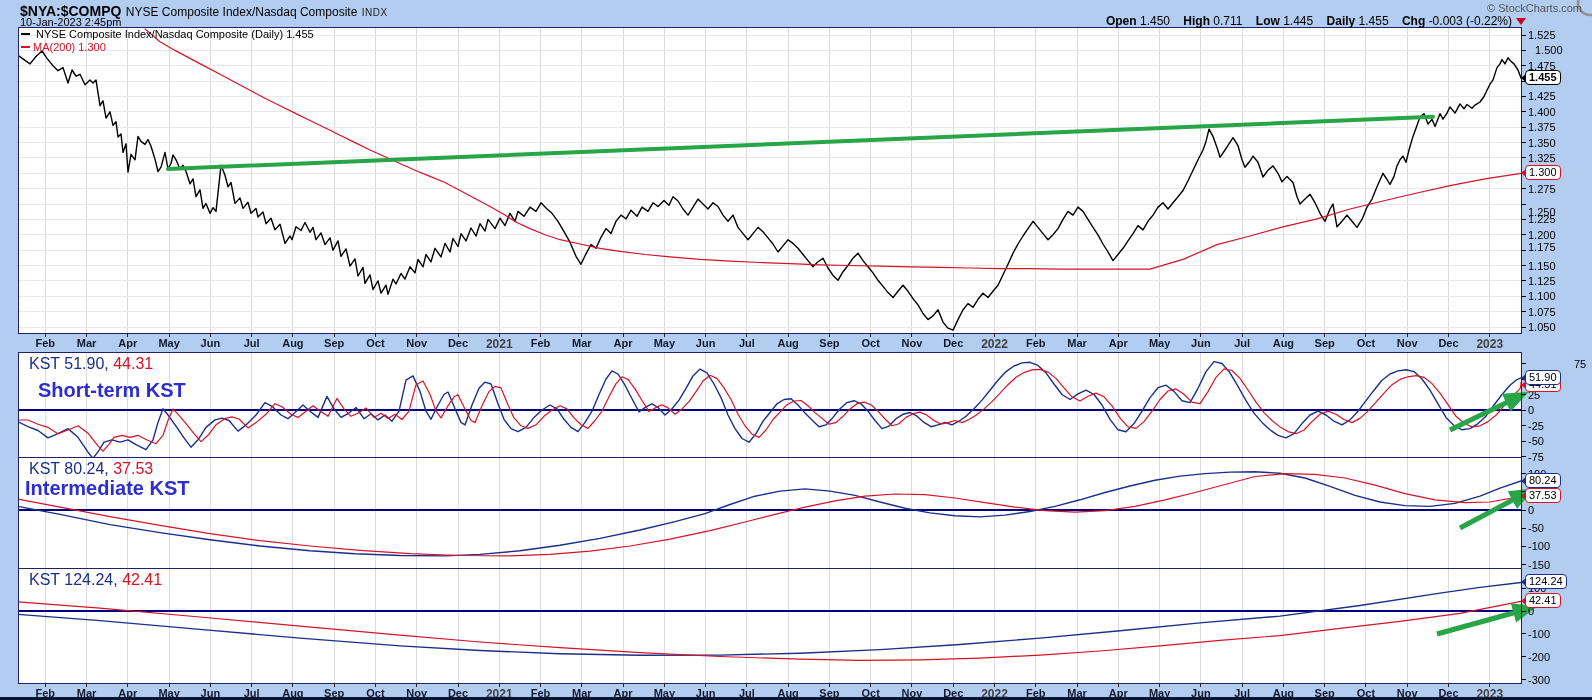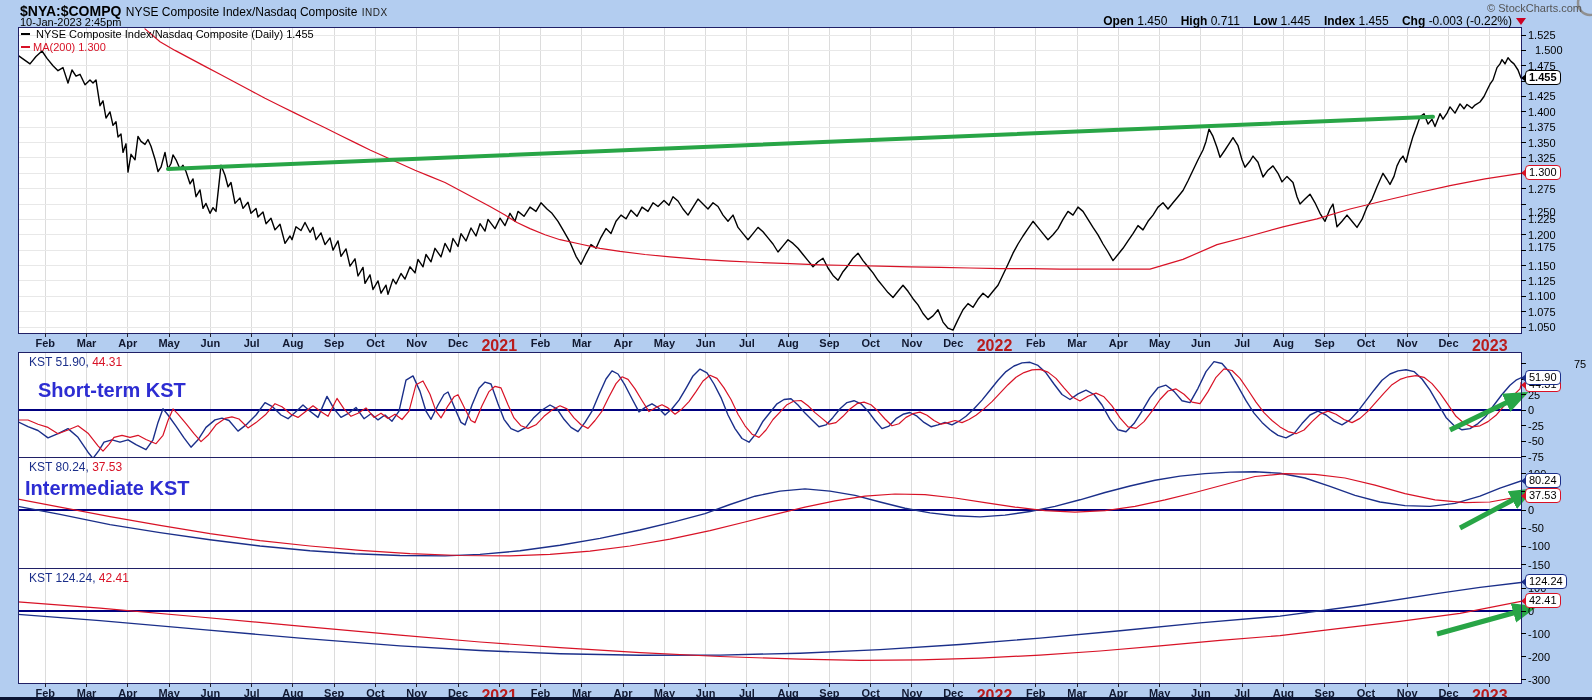--- a/index.html
+++ b/index.html
@@ -11,27 +11,27 @@
   .hdr-name{font-size:12px;color:#000;}
   .hdr-exch{font-size:10px;color:#222;letter-spacing:.5px;}
   .hdr-date{font-size:11px;color:#000;}
   .hdr-copy{font-size:11px;color:#555;}
   .ohlc{font-size:12px;color:#000;}
   .ohlc b{font-weight:bold;margin-left:10px;}
   .tri-down{display:inline-block;width:0;height:0;border-left:5px solid transparent;
             border-right:5px solid transparent;border-top:7px solid #cc0022;margin-left:4px;}
   .legend{font-size:11px;color:#000;}
   .legend .sw{display:inline-block;width:9px;height:2px;vertical-align:middle;margin-right:3px;position:relative;top:-1px;}
-  .kst-legend{font-size:12px;padding-left:8px;}
+  .kst-legend{font-size:16px;padding-left:8px;}
   .kst-navy{color:#1b2f8a;}
   .kst-red{color:#d81226;}
   .big-label{font-size:20px;font-weight:bold;color:#2d2dd2;}
   .axis-lab{position:absolute;font-size:11px;color:#000;line-height:12px;}
   .month-lab{position:absolute;transform:translateX(-50%);font-size:11px;font-weight:600;color:#101830;top:4px;}
-  .month-lab.yr{font-weight:800;font-size:16px;color:#b91c1c;}
+  .month-lab.yr{font-weight:800;font-size:12px;color:#404040;}
   .strip{position:absolute;left:0;width:1592px;height:19px;}
   .callout{position:absolute;background:#fff;border:1px solid #000;font-size:11px;color:#000;
            padding:0 3px;line-height:13px;border-radius:4px;}
   .callout .notch{position:absolute;left:-5px;top:3px;width:0;height:0;
            border-top:4px solid transparent;border-bottom:4px solid transparent;border-right:5px solid #000;}
   .sel-box{position:absolute;border:1px dashed #666;background:transparent;}
   .handle{position:absolute;width:7px;height:7px;background:#ffcc00;border:1px solid #b87700;}
 </style>
 </head>
 <body>
@@ -362,21 +362,21 @@
   </div>
   <div class="abs hdr-date" style="left:20px;top:16px;">10-Jan-2023 2:45pm</div>
   <div class="abs hdr-copy" style="right:10px;top:2px;">© StockCharts.com</div>
   <div class="abs ohlc" style="right:66px;top:14px;">
     <b>Open</b>
     <span>1.450</span>
     <b>High</b>
     <span>0.711</span>
     <b>Low</b>
     <span>1.445</span>
-    <b>Index</b>
+    <b>Daily</b>
     <span>1.455</span>
     <b>Chg</b>
     <span>-0.003 (-0.22%)</span><span class="tri-down"></span>
   </div>
 
   <div class="abs legend" style="left:21px;top:28px;">
     <span class="sw" style="background:#000;"></span>
     <span>NYSE Composite Index/Nasdaq Composite (Daily)</span>
     <span>1.455</span>
   </div>

